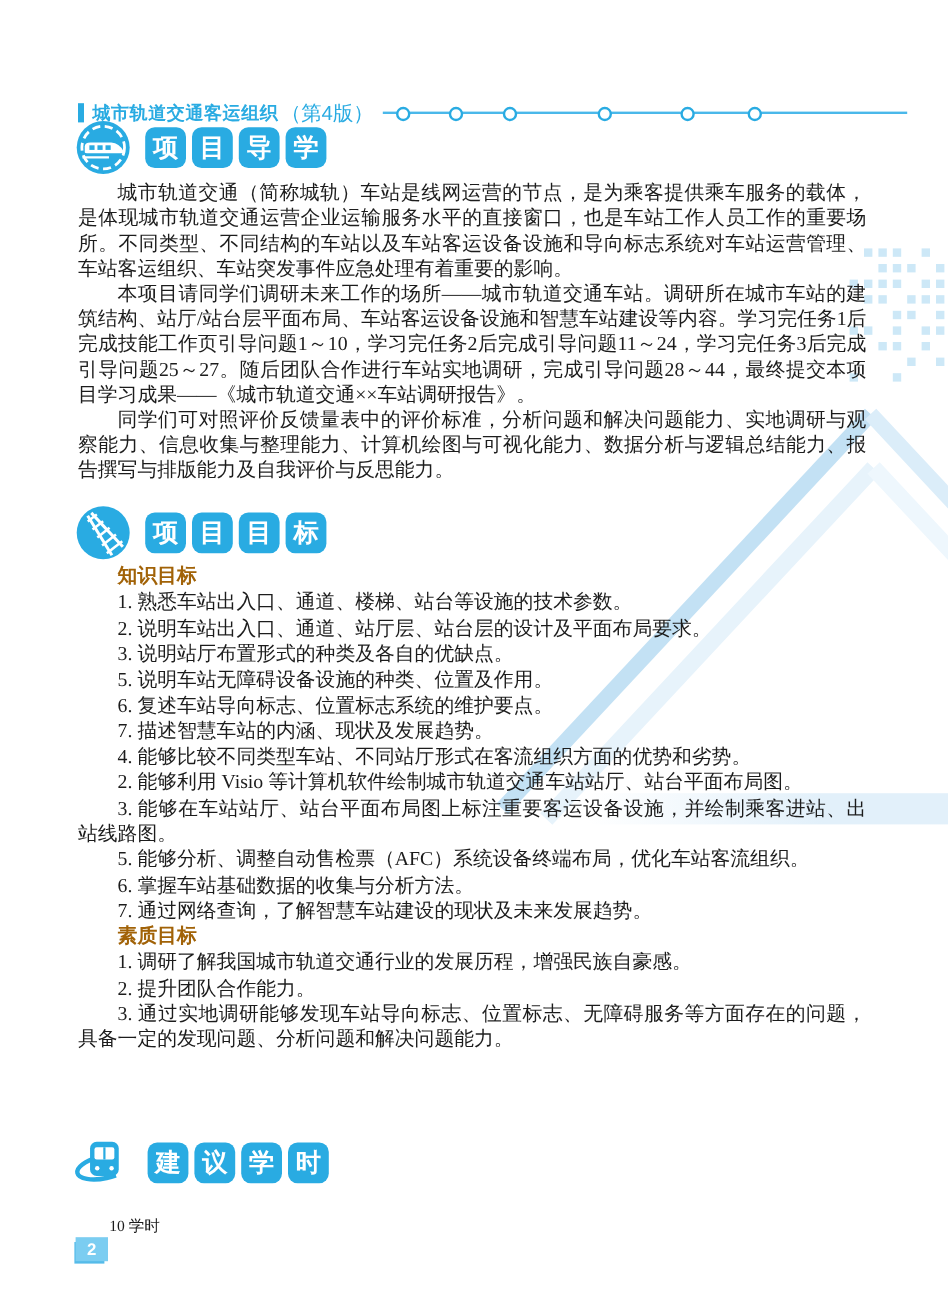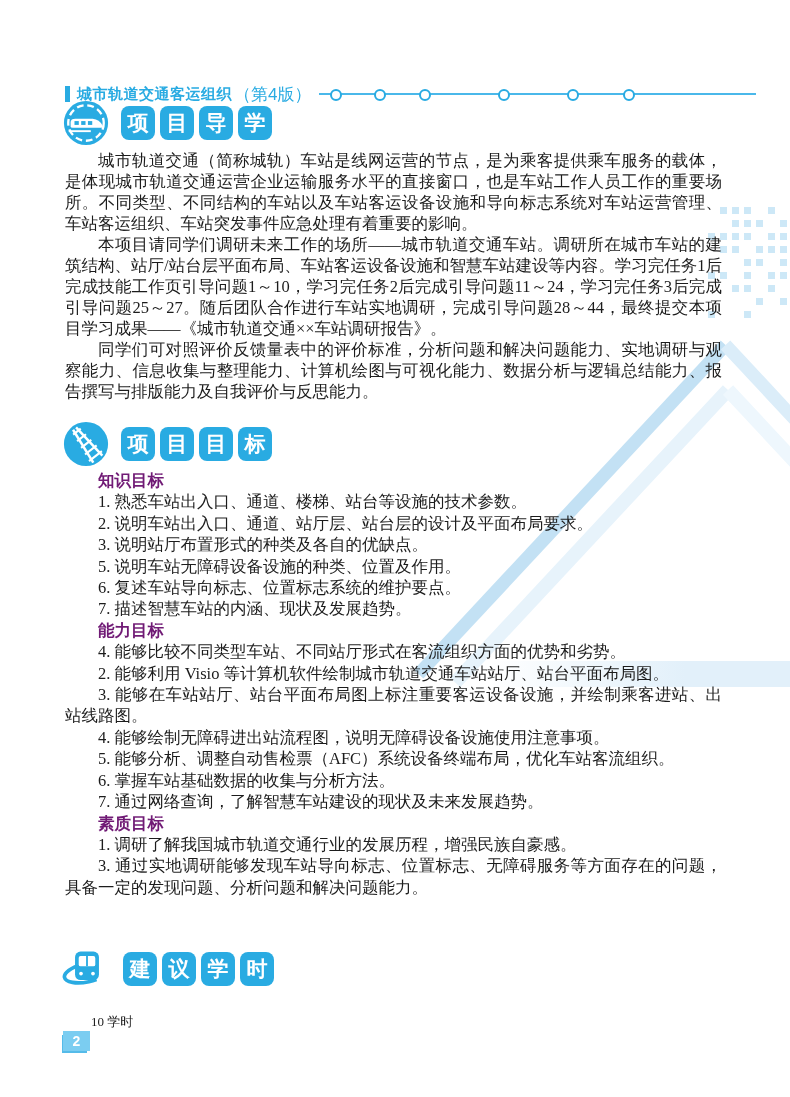--- a/index.html
+++ b/index.html
@@ -39,21 +39,21 @@
   .sec-head{position:absolute;z-index:2;left:62px;display:flex;align-items:center;gap:11px;height:48px;}
   .tiles{display:flex;gap:5px;}
   .tile{width:34px;height:34px;background:#29abe2;border-radius:8px;color:#fff;
         font-family:"Liberation Sans","DejaVu Sans",sans-serif;font-weight:700;font-size:21px;
         display:flex;align-items:center;justify-content:center;}
   
   .paras{position:absolute;z-index:2;left:65px;top:150px;width:657px;}
   .paras p{margin:0;text-indent:2em;font-size:16.5px;line-height:21px;text-align:justify;}
   .goals{position:absolute;z-index:2;left:65px;top:470px;width:657px;}
   .goals p{margin:0;text-indent:2em;font-size:16.5px;line-height:21.4px;text-align:justify;}
-  .goals .ghead{font-family:"Liberation Sans","DejaVu Sans",sans-serif;font-weight:700;color:#701a75;}
+  .goals .ghead{font-family:"Liberation Sans","DejaVu Sans",sans-serif;font-weight:700;color:#a16207;}
   .hours{position:absolute;z-index:2;left:65px;top:1013px;width:657px;margin:0;
          font-size:13px;text-indent:2em;}
   
   .pagebox{position:absolute;z-index:2;left:63px;top:1031px;width:27px;height:20px;
            background:#7bcdf1;color:#fff;font-family:"Liberation Sans","DejaVu Sans",sans-serif;
            font-weight:700;font-size:14px;text-align:center;line-height:20px;
            box-shadow:-2px 3px 0 -1px #55bbe9;}
 </style>
 </head>
 <body>
@@ -133,35 +133,34 @@
     <p class="ghead">知识目标</p>
     <div>
 
     <p>1. 熟悉车站出入口、通道、楼梯、站台等设施的技术参数。</p>
         <p>2. 说明车站出入口、通道、站厅层、站台层的设计及平面布局要求。</p>
         <p>3. 说明站厅布置形式的种类及各自的优缺点。</p>
         <p>5. 说明车站无障碍设备设施的种类、位置及作用。</p>
         <p>6. 复述车站导向标志、位置标志系统的维护要点。</p>
         <p>7. 描述智慧车站的内涵、现状及发展趋势。</p>
       </div>
-    <p class="ghead">能力目标</p>
     <div>
 
     <p>4. 能够比较不同类型车站、不同站厅形式在客流组织方面的优势和劣势。</p>
         <p>2. 能够利用 Visio 等计算机软件绘制城市轨道交通车站站厅、站台平面布局图。</p>
         <p>3. 能够在车站站厅、站台平面布局图上标注重要客运设备设施，并绘制乘客进站、出站线路图。</p>
-        <p>4. 能够绘制无障碍进出站流程图，说明无障碍设备设施使用注意事项。</p>
         <p>5. 能够分析、调整自动售检票（AFC）系统设备终端布局，优化车站客流组织。</p>
         <p>6. 掌握车站基础数据的收集与分析方法。</p>
         <p>7. 通过网络查询，了解智慧车站建设的现状及未来发展趋势。</p>
       </div>
     <p class="ghead">素质目标</p>
     <div>
 
     <p>1. 调研了解我国城市轨道交通行业的发展历程，增强民族自豪感。</p>
+        <p>2. 提升团队合作能力。</p>
         <p>3. 通过实地调研能够发现车站导向标志、位置标志、无障碍服务等方面存在的问题，具备一定的发现问题、分析问题和解决问题能力。</p>
       </div>
   </div>
 
   <div class="sec-head" style="top:945px">
     <svg width="50" height="46" viewBox="0 0 54 50">
       <ellipse cx="27" cy="29" rx="25" ry="10" fill="none" stroke="#29abe2" stroke-width="4" stroke-dasharray="62 45" stroke-dashoffset="-20" transform="rotate(-12 27 29)"></ellipse>
       <rect x="14" y="6" width="26" height="31" rx="6" fill="#29abe2"></rect>
       <rect x="18" y="11" width="18" height="11" rx="2" fill="#fff"></rect>
       <line x1="27" y1="11" x2="27" y2="22" stroke="#29abe2" stroke-width="2"></line>

